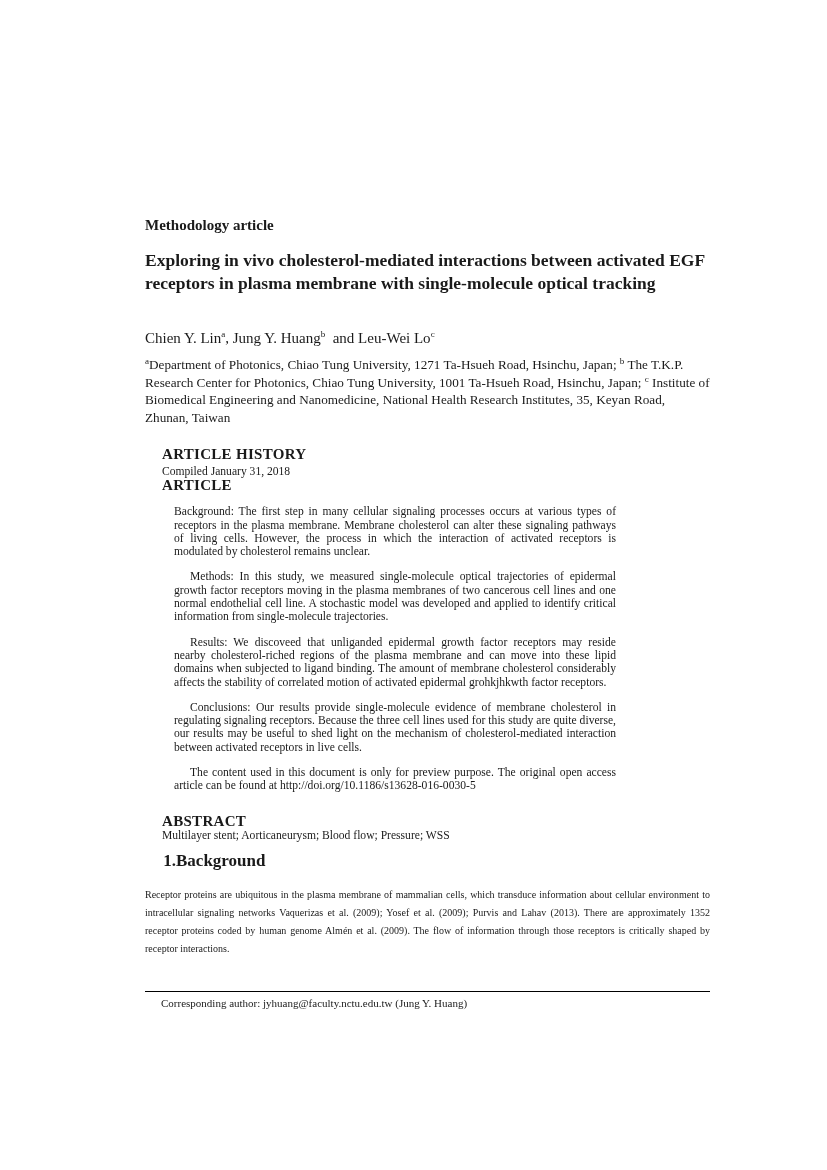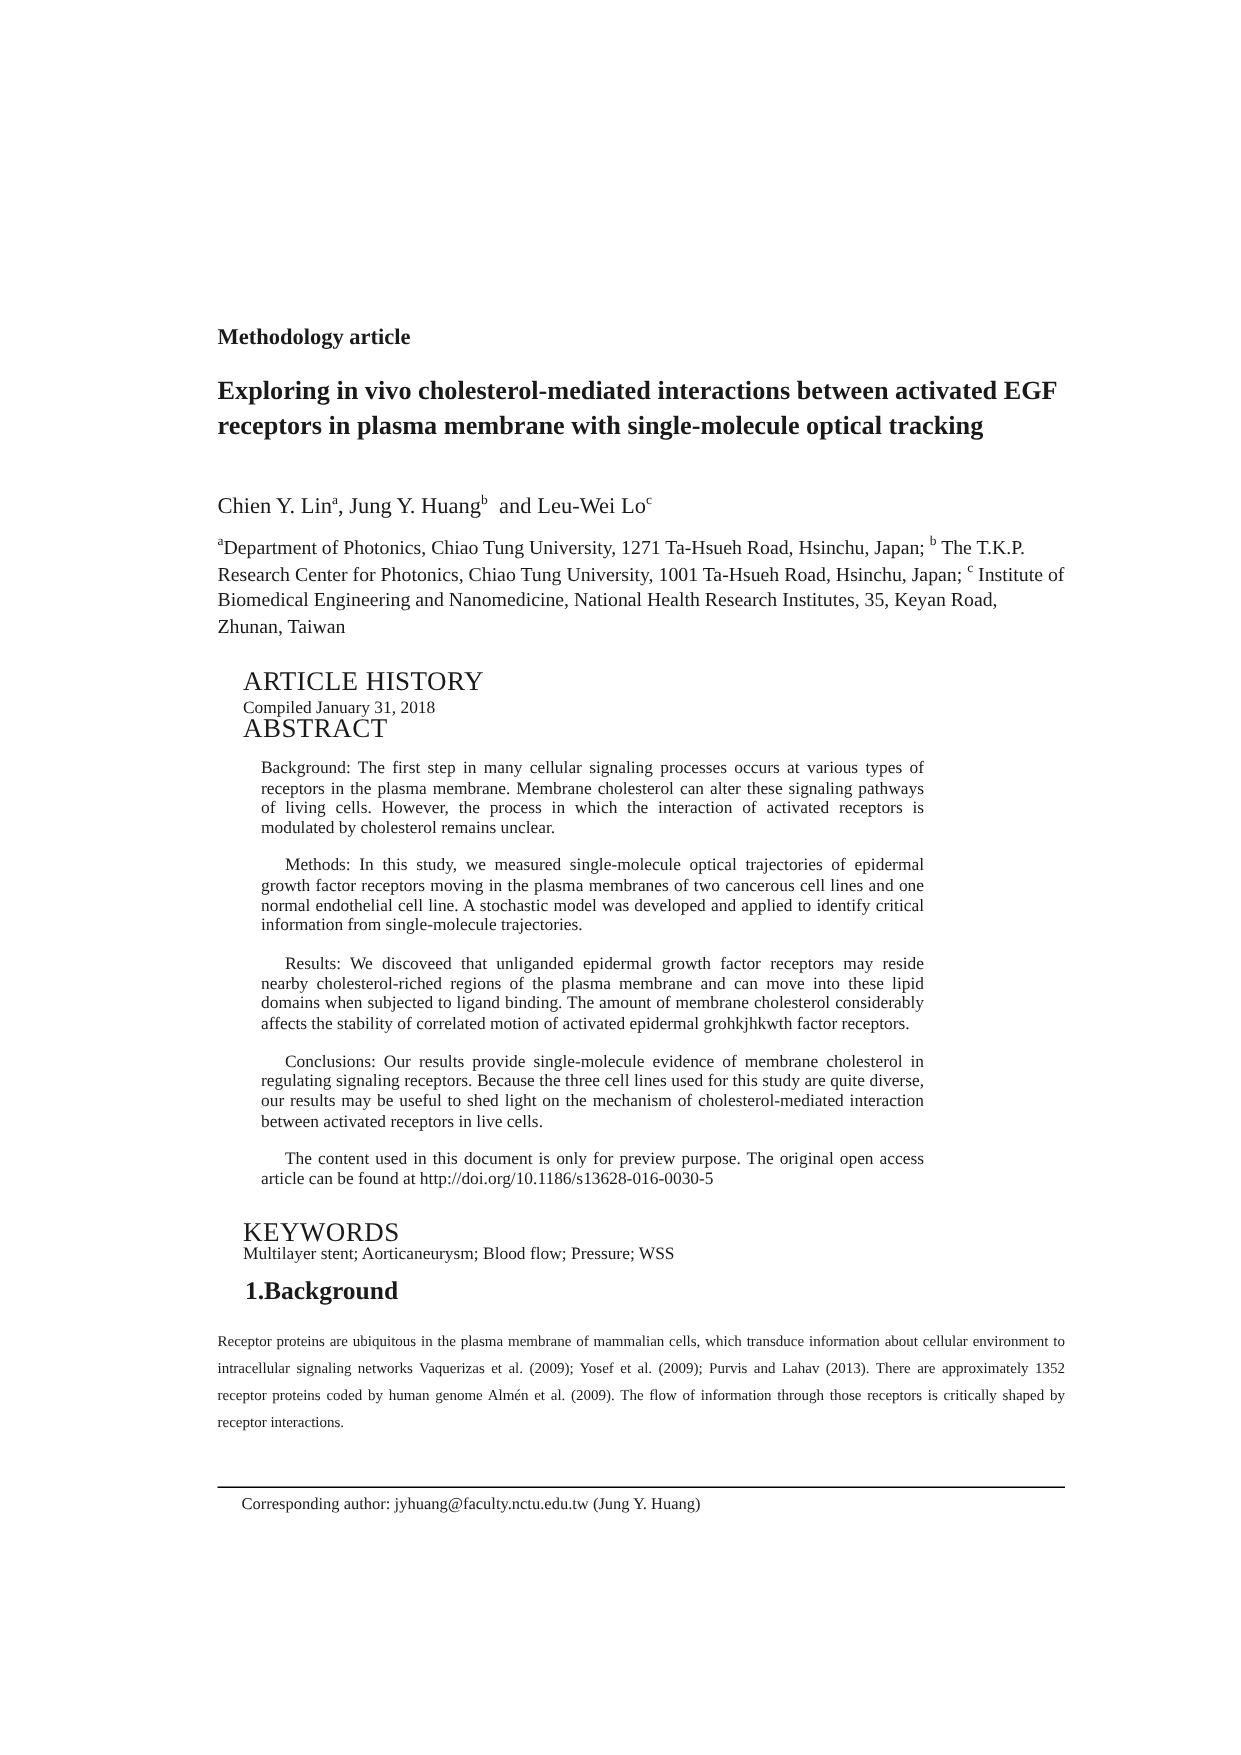--- a/index.html
+++ b/index.html
@@ -9,21 +9,21 @@
   .abs { position: absolute; }
   .article-type { left: 131px; top: 217px; font-size: 15px; font-weight: bold;
                   font-family: "Liberation Serif", serif; }
   .title { left: 131px; top: 249px; width: 570px; font-size: 17.5px; font-weight: bold;
            line-height: 22.5px; font-family: "Liberation Serif", serif; }
   .authors { left: 131px; top: 330px; font-size: 15px; font-family: "Liberation Serif", serif; }
   .authors sup, .affil sup { font-size: 9px; vertical-align: super; line-height: 0; }
   .affil { left: 131px; top: 356px; width: 565px; font-size: 13.2px; line-height: 17.5px;
            font-family: "Liberation Serif", serif; }
   .box { left: 148px; top: 447px; width: 466px; font-family: "Liberation Serif", serif; }
-  .box h3 { margin: 0; font-size: 18px; font-weight: normal; letter-spacing: 0.3px; line-height: 15px; }
+  .box h3 { margin: 0; font-size: 15px; font-weight: bold; letter-spacing: 0.3px; line-height: 15px; }
   .box .small { font-size: 11.6px; line-height: 13.3px; text-align: justify; }
   .box .para { text-indent: 16px; margin: 12px; }
   .box .para.first { text-indent: 0; }
   .history-date { margin-top: 3px; margin-bottom: 0; }
   .keywords-block { margin-top: 21px; }
   .section-heading { left: 131px; top: 851px; font-size: 17px; font-weight: bold;
                      font-family: "Liberation Serif", serif; text-align: right; }
   .section-heading .num { display: inline-block; width: 31px; }
   .body-text { left: 131px; top: 886px; width: 565px; font-size: 10px; line-height: 18px;
                text-align: justify; font-family: "Liberation Serif", serif; }
@@ -44,31 +44,31 @@
   <div class="abs title">Exploring in vivo cholesterol-mediated interactions between activated EGF receptors in plasma membrane with single-molecule optical tracking</div>
 
   <div class="abs affil">
     <sup>a</sup><span>Department of Photonics, Chiao Tung University, 1271 Ta-Hsueh Road, Hsinchu, Japan; </span><sup>b</sup><span> The T.K.P. Research Center for Photonics, Chiao Tung University, 1001 Ta-Hsueh Road, Hsinchu, Japan; </span><sup>c</sup><span> Institute of Biomedical Engineering and Nanomedicine, National Health Research Institutes, 35, Keyan Road, Zhunan, Taiwan</span>
   </div>
 
   <div class="abs box">
     <h3>ARTICLE HISTORY</h3>
     <div class="small history-date">Compiled January 31, 2018</div>
 
-    <h3>ABSTRACT</h3>
+    <h3>ARTICLE</h3>
     <div class="small">
       <p class="para first">Background: The first step in many cellular signaling processes occurs at various types of receptors in the plasma membrane. Membrane cholesterol can alter these signaling pathways of living cells. However, the process in which the interaction of activated receptors is modulated by cholesterol remains unclear.</p>
       <p class="para">Methods: In this study, we measured single-molecule optical trajectories of epidermal growth factor receptors moving in the plasma membranes of two cancerous cell lines and one normal endothelial cell line. A stochastic model was developed and applied to identify critical information from single-molecule trajectories.</p>
       <p class="para">Results: We discoveed that unliganded epidermal growth factor receptors may reside nearby cholesterol-riched regions of the plasma membrane and can move into these lipid domains when subjected to ligand binding. The amount of membrane cholesterol considerably affects the stability of correlated motion of activated epidermal grohkjhkwth factor receptors.</p>
       <p class="para">Conclusions: Our results provide single-molecule evidence of membrane cholesterol in regulating signaling receptors. Because the three cell lines used for this study are quite diverse, our results may be useful to shed light on the mechanism of cholesterol-mediated interaction between activated receptors in live cells.</p>
       <p class="para">The content used in this document is only for preview purpose. The original open access article can be found at http://doi.org/10.1186/s13628-016-0030-5</p>
     </div>
 
     <div class="keywords-block">
-      <h3>KEYWORDS</h3>
+      <h3>ABSTRACT</h3>
       <div class="small">Multilayer stent; Aorticaneurysm; Blood flow; Pressure; WSS</div>
     </div>
   </div>
 
   <div class="abs section-heading">
     <span class="num">1.</span><span>Background</span>
   </div>
 
   <div class="abs body-text">Receptor proteins are ubiquitous in the plasma membrane of mammalian cells, which transduce information about cellular environment to intracellular signaling networks Vaquerizas et al. (2009); Yosef et al. (2009); Purvis and Lahav (2013). There are approximately 1352 receptor proteins coded by human genome Almén et al. (2009). The flow of information through those receptors is critically shaped by receptor interactions.</div>
 

